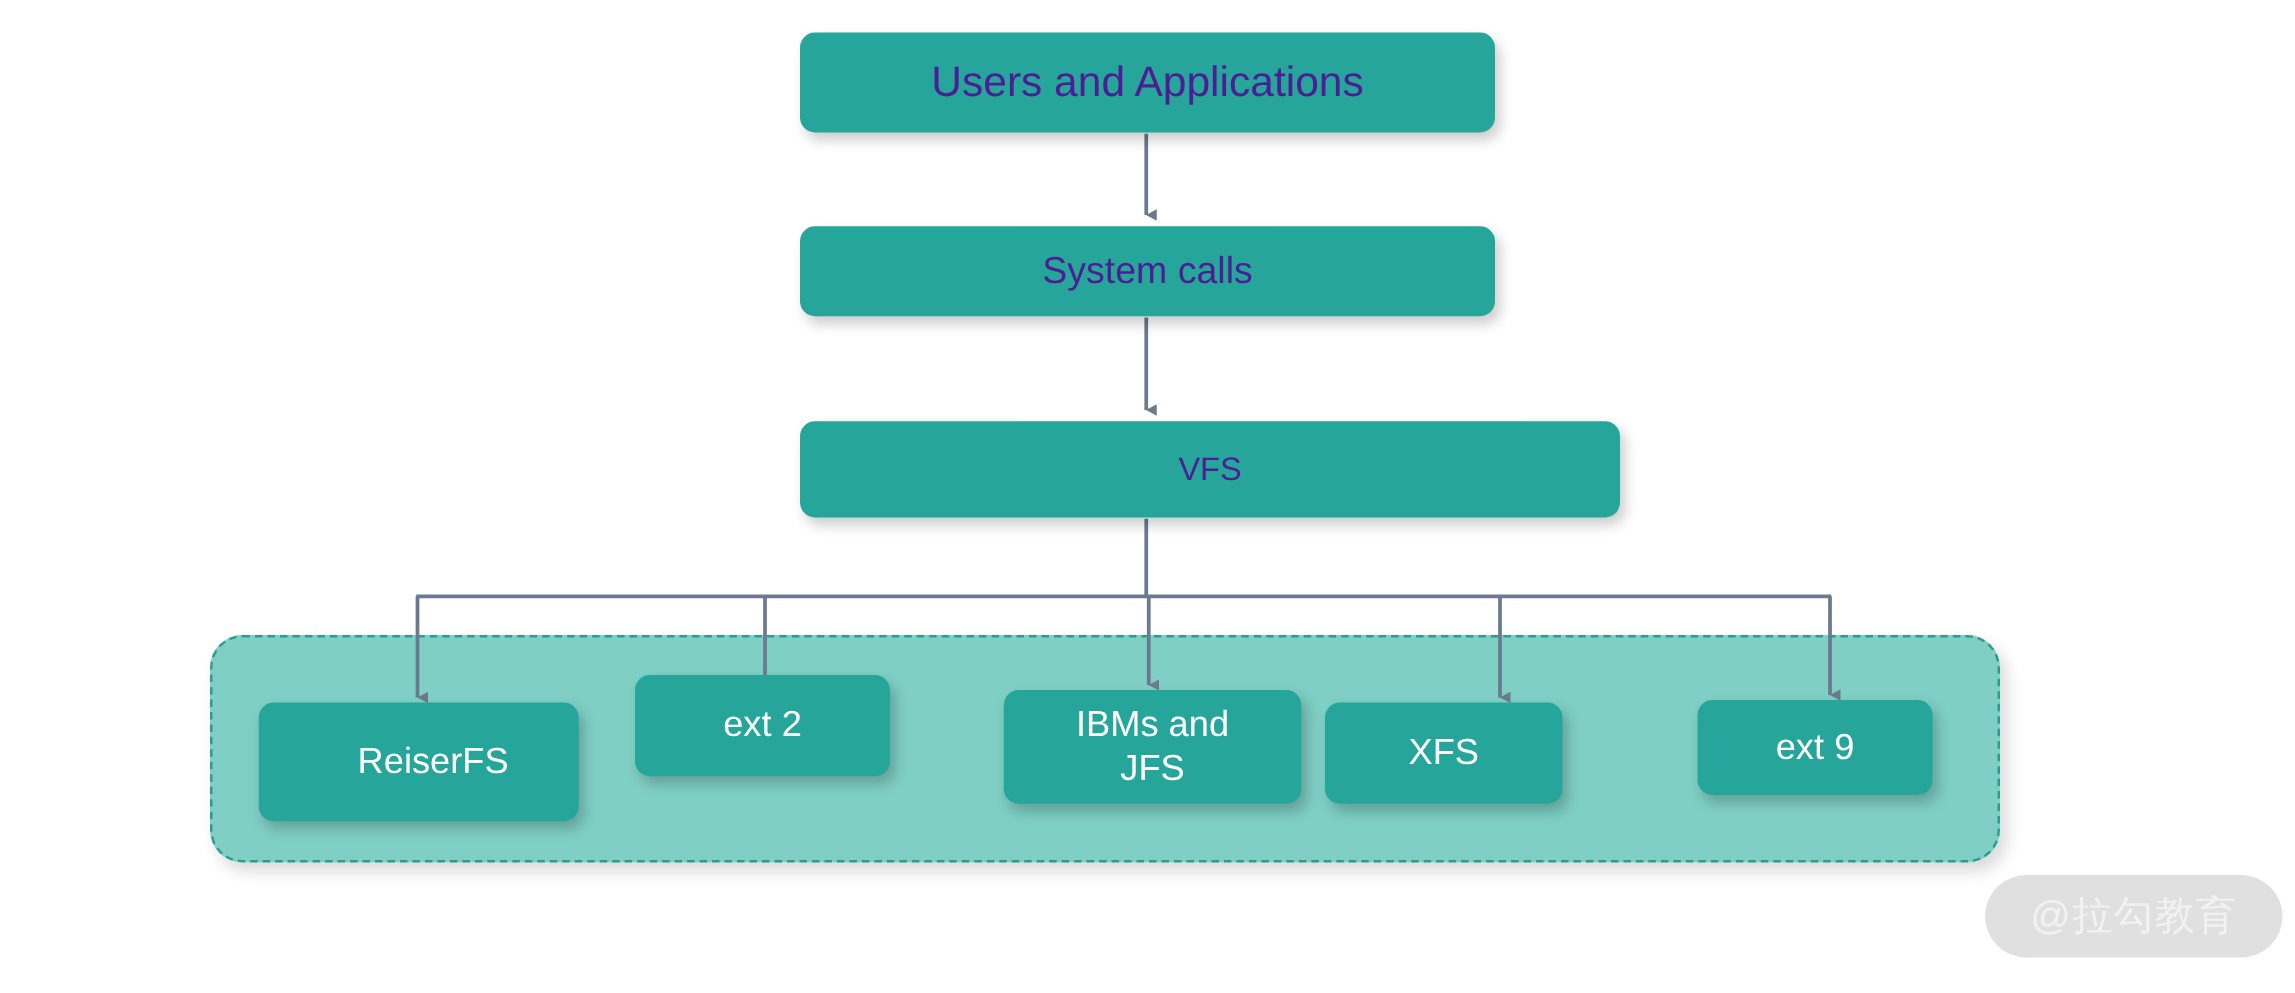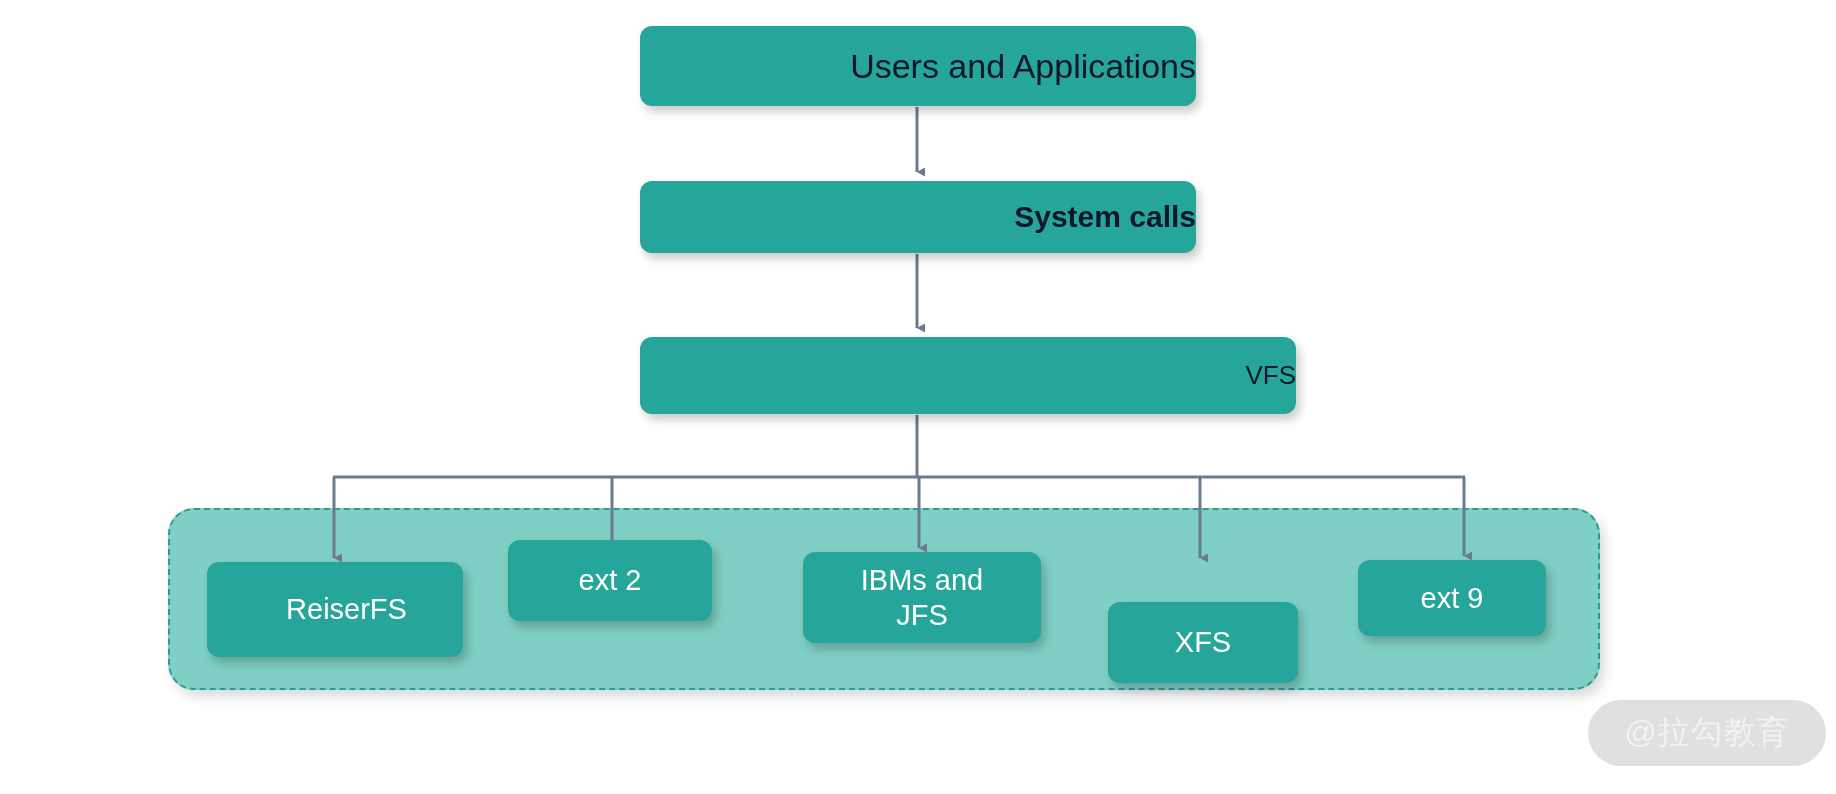--- a/index.html
+++ b/index.html
@@ -14,42 +14,41 @@
     position: relative;
     width: 1836px;
     height: 794px;
     background: #ffffff;
     overflow: hidden;
   }
   .box {
     position: absolute;
     background: #26a69a;
     border-radius: 12px;
-    color: #0f172a;
+    color: #4c1d95;
     display: flex;
     align-items: center;
-    justify-content: flex-end;
+    justify-content: center;
     text-align: center;
     box-shadow: 4px 6px 10px rgba(0,0,0,0.20);
     box-sizing: border-box;
     line-height: 1.18;
     z-index: 3;
   }
   .box-label {
     display: block;
     white-space: pre-line;
   }
   #box-users {
     left: 640px; top: 26px; width: 556px; height: 80px;
     font-size: 34px;
   }
   #box-syscalls {
     left: 640px; top: 181px; width: 556px; height: 72px;
     font-size: 30px;
-    font-weight: bold;
   }
   #box-vfs {
     left: 640px; top: 337px; width: 656px; height: 77px;
     font-size: 26px;
   }
   #fs-container {
     position: absolute;
     left: 168px; top: 508px;
     width: 1432px; height: 182px;
     background: #7fcfc4;
@@ -70,21 +69,21 @@
     text-align: center;
     font-size: 29px;
     box-shadow: 4px 6px 10px rgba(0,0,0,0.22);
     box-sizing: border-box;
     line-height: 1.2;
     z-index: 3;
   }
   #fs-reiserfs { left: 207px; top: 562px; width: 256px; height: 95px; padding-left: 23px; }
   #fs-ext2     { left: 508px; top: 540px; width: 204px; height: 81px; }
   #fs-jfs      { left: 803px; top: 552px; width: 238px; height: 91px; text-align: center; }
-  #fs-xfs      { left: 1108px; top: 562px; width: 190px; height: 81px; margin-top: 40px; }
+  #fs-xfs      { left: 1060px; top: 562px; width: 190px; height: 81px; }
   #fs-ext3     { left: 1358px; top: 560px; width: 188px; height: 76px; }
 
   #connectors {
     position: absolute;
     left: 0; top: 0;
     width: 1836px; height: 794px;
     z-index: 2;
     pointer-events: none;
   }
   #watermark {

